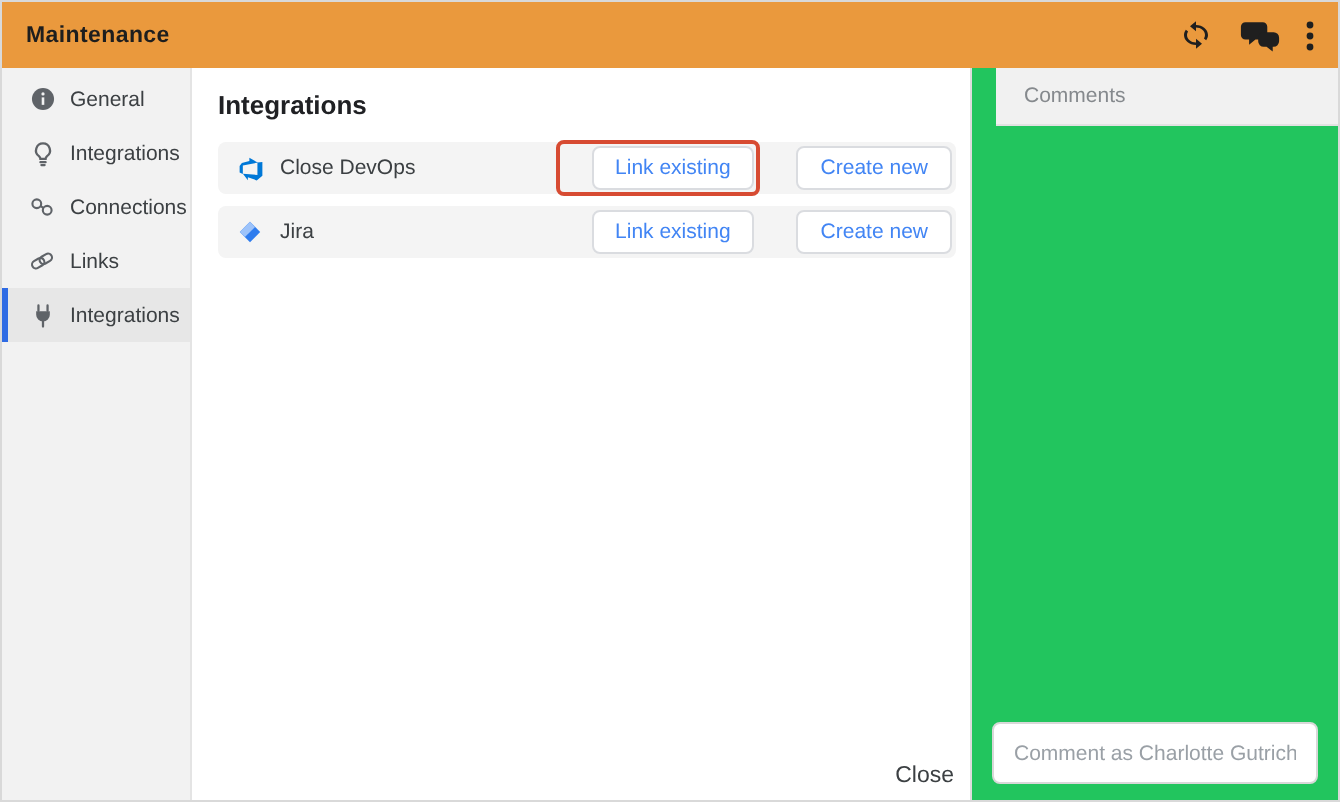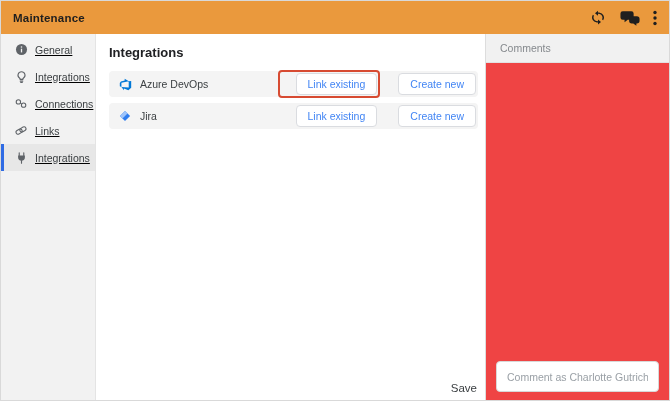--- a/index.html
+++ b/index.html
@@ -10,21 +10,21 @@
 
   
   .hdr { height:33px; background:#EA993D; display:flex; align-items:center; padding:0 12px; flex:0 0 auto; }
   .hdr-title { font-size:11.5px; font-weight:bold; color:#1E1E1E; letter-spacing:.2px; }
   .hdr-icons { margin-left:auto; display:flex; align-items:center; gap:13px; }
   .hdr-icons .icn { display:inline-flex; align-items:center; justify-content:center; cursor:pointer; }
 
   .bdy { flex:1; display:flex; min-height:0; }
 
   
-  .sidebar { width:95px; background:#F2F2F2; border-right:1px solid #E4E4E4; padding-top:2px; flex:0 0 auto;text-decoration:underline; }
+  .sidebar { width:95px; background:#F2F2F2; border-right:1px solid #E4E4E4; padding-top:2px; flex:0 0 auto; }
   .side-item { position:relative; height:27px; display:flex; align-items:center; gap:7px; padding-left:13px; cursor:pointer; }
   .side-item .slabel { font-size:10.5px; color:#3C4043; }
   .side-item.selected { background:#E7E7E7; }
   .side-item.selected::before { content:""; position:absolute; left:0; top:0; bottom:0; width:3px; background:#2F6BE4; }
   .sicon { width:14px; height:15px; display:inline-flex; align-items:center; justify-content:center; }
 
   
   .main { flex:1; position:relative; background:#fff; padding:11px 7px 0 13px; min-width:0; }
   .main-heading { font-size:13px; font-weight:bold; color:#202124; margin-bottom:11px; }
   .int-row { height:26px; background:#F4F4F4; border-radius:4px; display:flex; align-items:center; padding:0 2px 0 9px; margin-bottom:6px; }
@@ -34,21 +34,21 @@
               border:1px solid #DADCE0; border-radius:4px; height:22px; padding:0 11px; cursor:pointer; white-space:nowrap;margin-left:15px; }
   .red-box { display:inline-flex; border:2px solid #D74B32; border-radius:4px; padding:1px; margin:-3px; }
   .iicon { width:14px; height:14px; display:inline-flex; align-items:center; justify-content:center; }
 
   .main-footer { position:absolute; right:8px; bottom:6px; display:flex; align-items:center; gap:15px; }
   .close-btn { background:none; border:none; font-family:"Liberation Sans", sans-serif; font-size:11.5px; color:#3C4043; cursor:pointer; }
   .save-btn { background:#3B6FC4; border:none; border-radius:4px; color:#fff; font-family:"Liberation Sans", sans-serif;
               font-size:11.5px; height:26px; padding:0 13px; cursor:pointer; }
 
   
-  .comments { width:184px; flex:0 0 auto; border-left:1px solid #DDDDDD; background:#ef4444; position:relative; display:flex; flex-direction:column; }
+  .comments { width:184px; flex:0 0 auto; border-left:1px solid #DDDDDD; background:#22c55e; position:relative; display:flex; flex-direction:column;padding-left:12px; }
   .comments-hdr { height:29px; background:#F1F1F1; border-bottom:1px solid #E2E2E2; display:flex; align-items:center;
                   padding-left:14px; font-size:10.5px; color:#85898D; flex:0 0 auto; }
   .comments-body { flex:1; }
   .comment-input { position:absolute; left:10px; right:10px; bottom:8px; height:31px; border:1px solid #D8D8D8; border-radius:4px;
                    font-family:"Liberation Sans", sans-serif; font-size:10.5px; color:#3C4043; padding:0 10px; outline:none; background:#fff; }
   .comment-input::placeholder { color:#9AA0A6; }
 </style>
 </head>
 <body>
 
@@ -139,21 +139,21 @@
 
     <div class="main">
       <div class="main-heading">Integrations</div>
 
       <div class="int-row">
         <span class="iicon">
           <svg width="13" height="13" viewBox="0 0 16 16">
               <path fill="#0078D7" d="M15 3.622v8.512L11.5 15l-5.425-1.975v1.958L3.004 10.972l8.951.7V4.005L15 3.622zm-2.908.428L6.994 1v2.001L2.382 4.356 1 6.13v4.029l1.978.873V5.869l9.114-1.819z"></path>
             </svg>
         </span>
-        <span class="row-label">Azure DevOps</span>
+        <span class="row-label">Close DevOps</span>
         <span class="row-buttons">
           <span class="red-box">
             <button class="chip-btn">Link existing</button>
           </span>
           <button class="chip-btn">Create new</button>
         </span>
       </div>
 
       <div class="int-row">
         <span class="iicon">
@@ -163,21 +163,21 @@
             </svg>
         </span>
         <span class="row-label">Jira</span>
         <span class="row-buttons">
           <button class="chip-btn">Link existing</button>
           <button class="chip-btn">Create new</button>
         </span>
       </div>
 
       <div class="main-footer">
-        <button class="close-btn">Save</button>
+        <button class="close-btn">Close</button>
       </div>
     </div>
 
     <div class="comments">
       <div class="comments-hdr">Comments</div>
       <div class="comments-body"></div>
       <input class="comment-input" type="text" placeholder="Comment as Charlotte Gutrich" style="">
     </div>
 
   </div>

